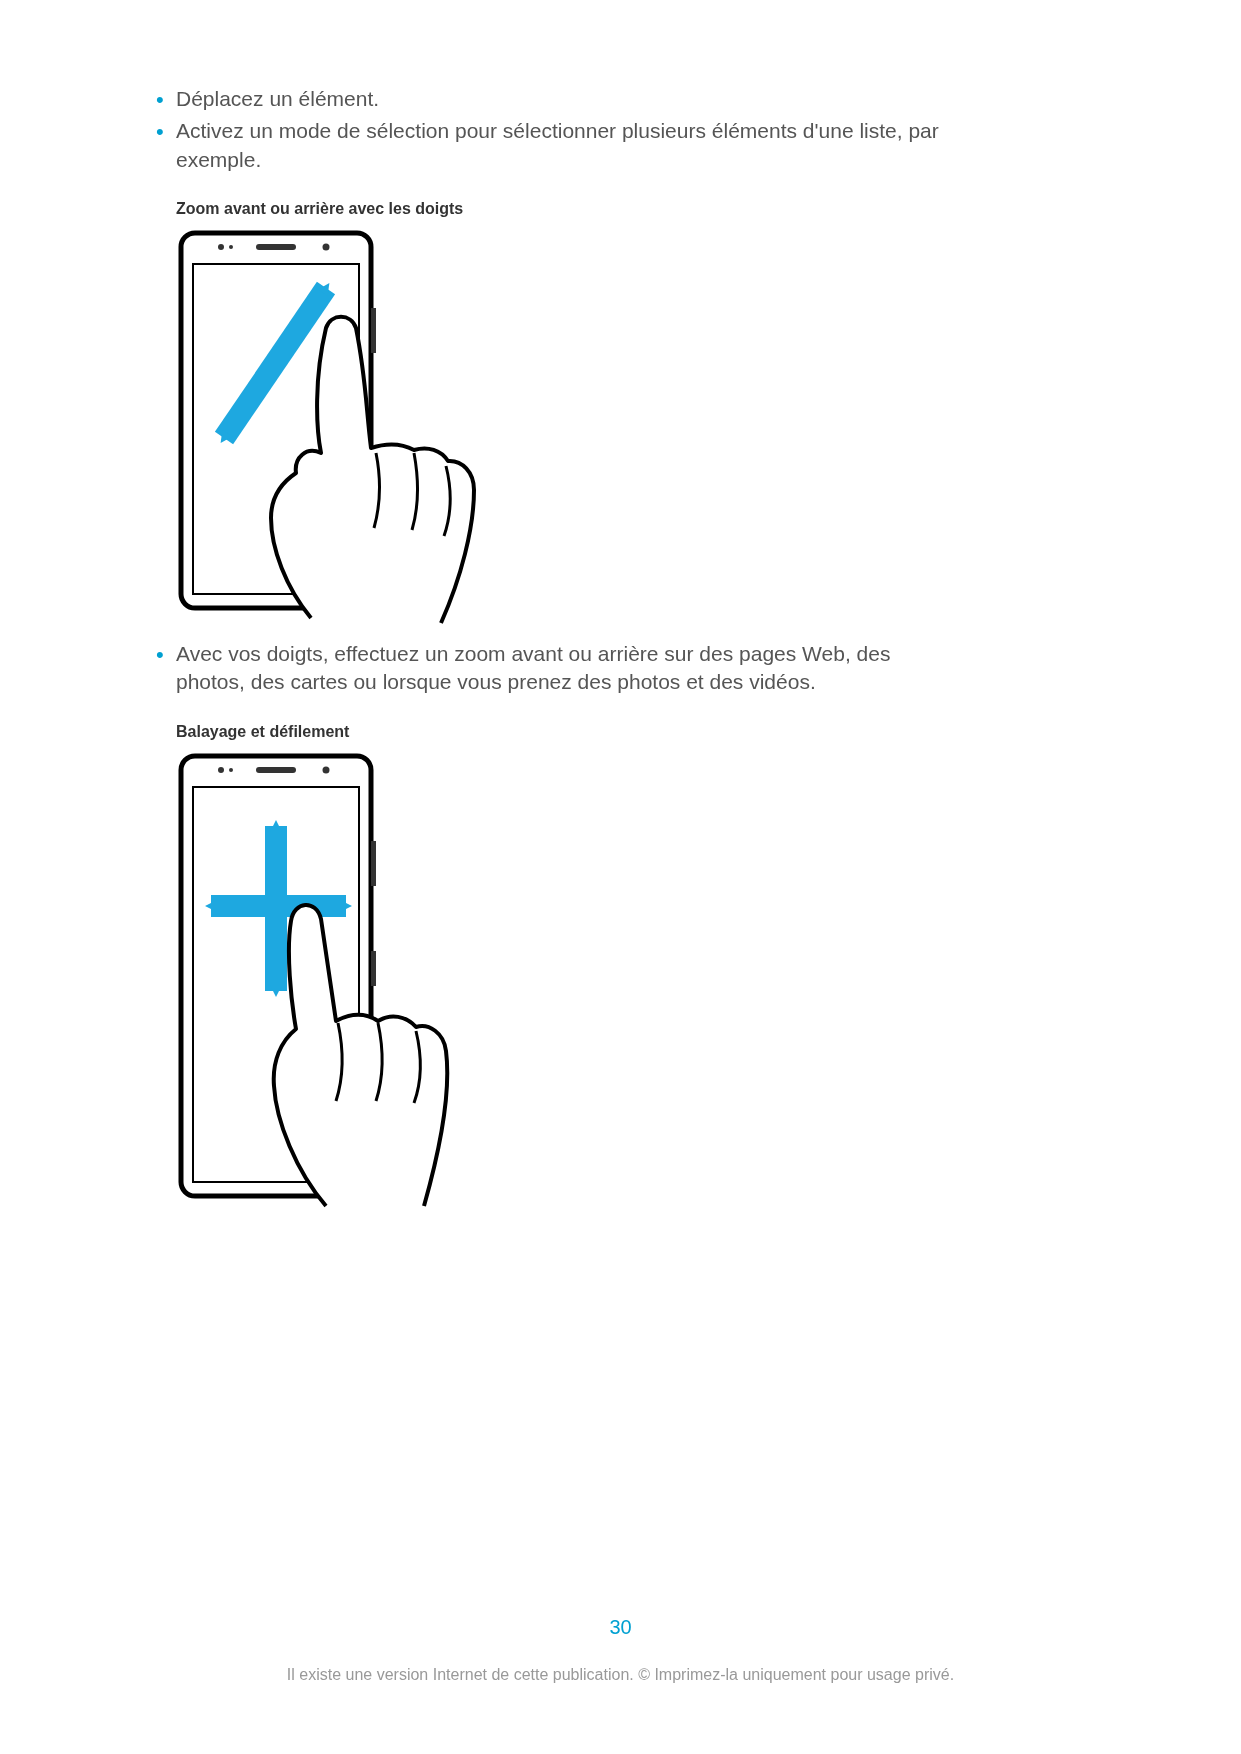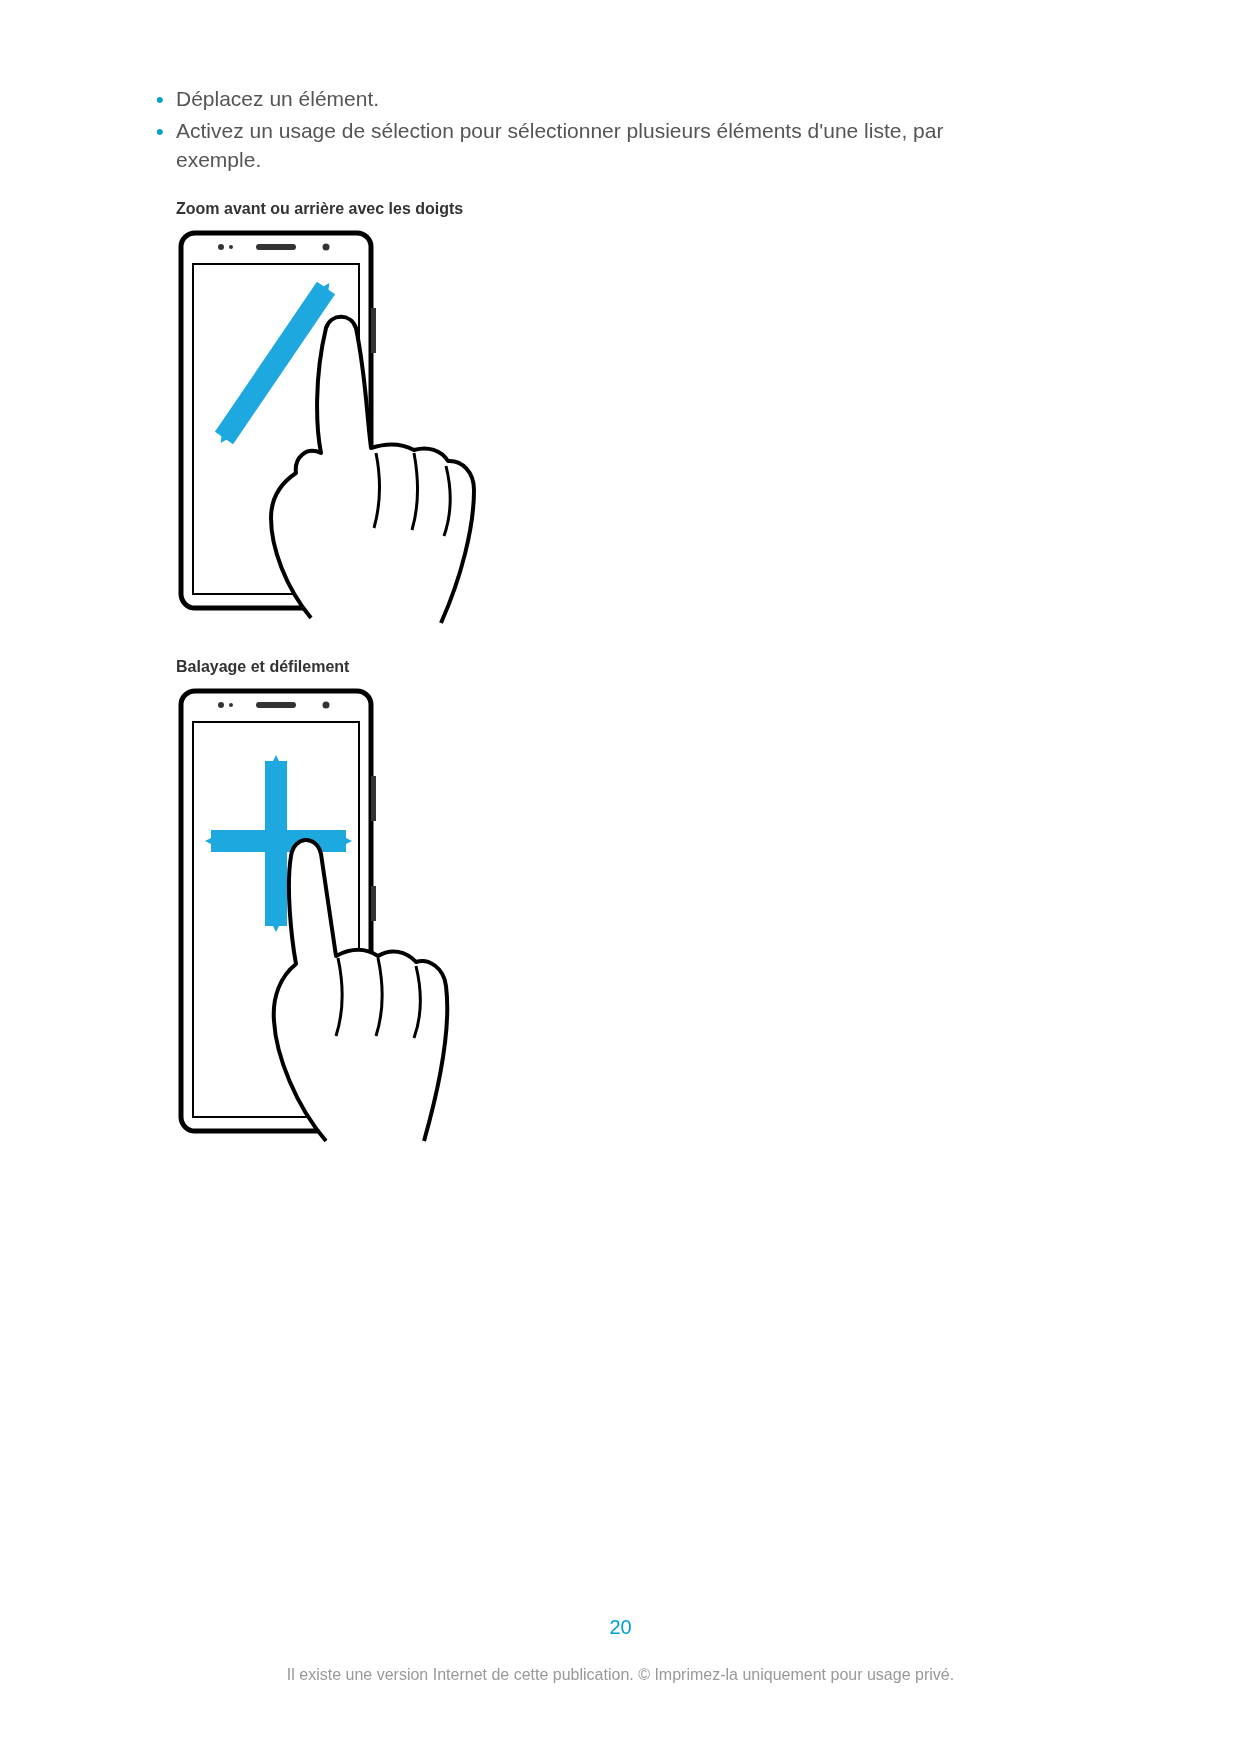--- a/index.html
+++ b/index.html
@@ -73,21 +73,21 @@
   }
 </style>
 </head>
 <body>
 
 <div class="page">
   <div class="content">
 
     <ul class="bullets">
       <li>Déplacez un élément.</li>
-      <li>Activez un usage de sélection pour sélectionner plusieurs éléments d'une liste, par exemple.</li>
+      <li>Activez un mode de sélection pour sélectionner plusieurs éléments d'une liste, par exemple.</li>
     </ul>
 
     <h3 class="section-heading">Zoom avant ou arrière avec les doigts</h3>
 
     <div class="illustration">
       <svg width="310" height="400" viewBox="0 0 310 400">
 
         <rect x="5" y="5" width="190" height="375" rx="14" ry="14" fill="#ffffff" stroke="#000" stroke-width="5"></rect>
 
         <rect x="80" y="16" width="40" height="6" rx="3" fill="#333"></rect>
@@ -121,20 +121,23 @@
                  C 252 218, 265 222, 272 233
                  C 286 232, 298 244, 298 262
                  C 298 300, 285 350, 265 395" fill="#ffffff" stroke="#000" stroke-width="4" stroke-linejoin="round"></path>
 
         <path d="M200 225 C 205 250, 205 275, 198 300" fill="none" stroke="#000" stroke-width="3"></path>
         <path d="M238 225 C 243 252, 243 278, 236 302" fill="none" stroke="#000" stroke-width="3"></path>
         <path d="M270 238 C 276 262, 276 285, 268 308" fill="none" stroke="#000" stroke-width="3"></path>
       </svg>
     </div>
 
+    <ul class="bullets">
+      <li>Avec vos doigts, effectuez un zoom avant ou arrière sur des pages Web, des photos, des cartes ou lorsque vous prenez des photos et des vidéos.</li>
+    </ul>
 
     <h3 class="section-heading">Balayage et défilement</h3>
 
     <div class="illustration">
       <svg width="310" height="460" viewBox="0 0 310 460">
 
         <rect x="5" y="5" width="190" height="440" rx="14" ry="14" fill="#ffffff" stroke="#000" stroke-width="5"></rect>
 
         <rect x="80" y="16" width="40" height="6" rx="3" fill="#333"></rect>
 
@@ -170,15 +173,15 @@
                  C 275 340, 265 395, 248 455" fill="#ffffff" stroke="#000" stroke-width="4" stroke-linejoin="round"></path>
         <path d="M162 272 C 168 300, 168 325, 160 350" fill="none" stroke="#000" stroke-width="3"></path>
         <path d="M202 272 C 208 300, 208 325, 200 350" fill="none" stroke="#000" stroke-width="3"></path>
         <path d="M240 280 C 246 305, 246 330, 238 352" fill="none" stroke="#000" stroke-width="3"></path>
       </svg>
     </div>
 
 
   </div>
 
-  <div class="page-number">20</div>
+  <div class="page-number">30</div>
   <div class="footer-note">Il existe une version Internet de cette publication. © Imprimez-la uniquement pour usage privé.</div>
 </div>
 
 </body></html>

